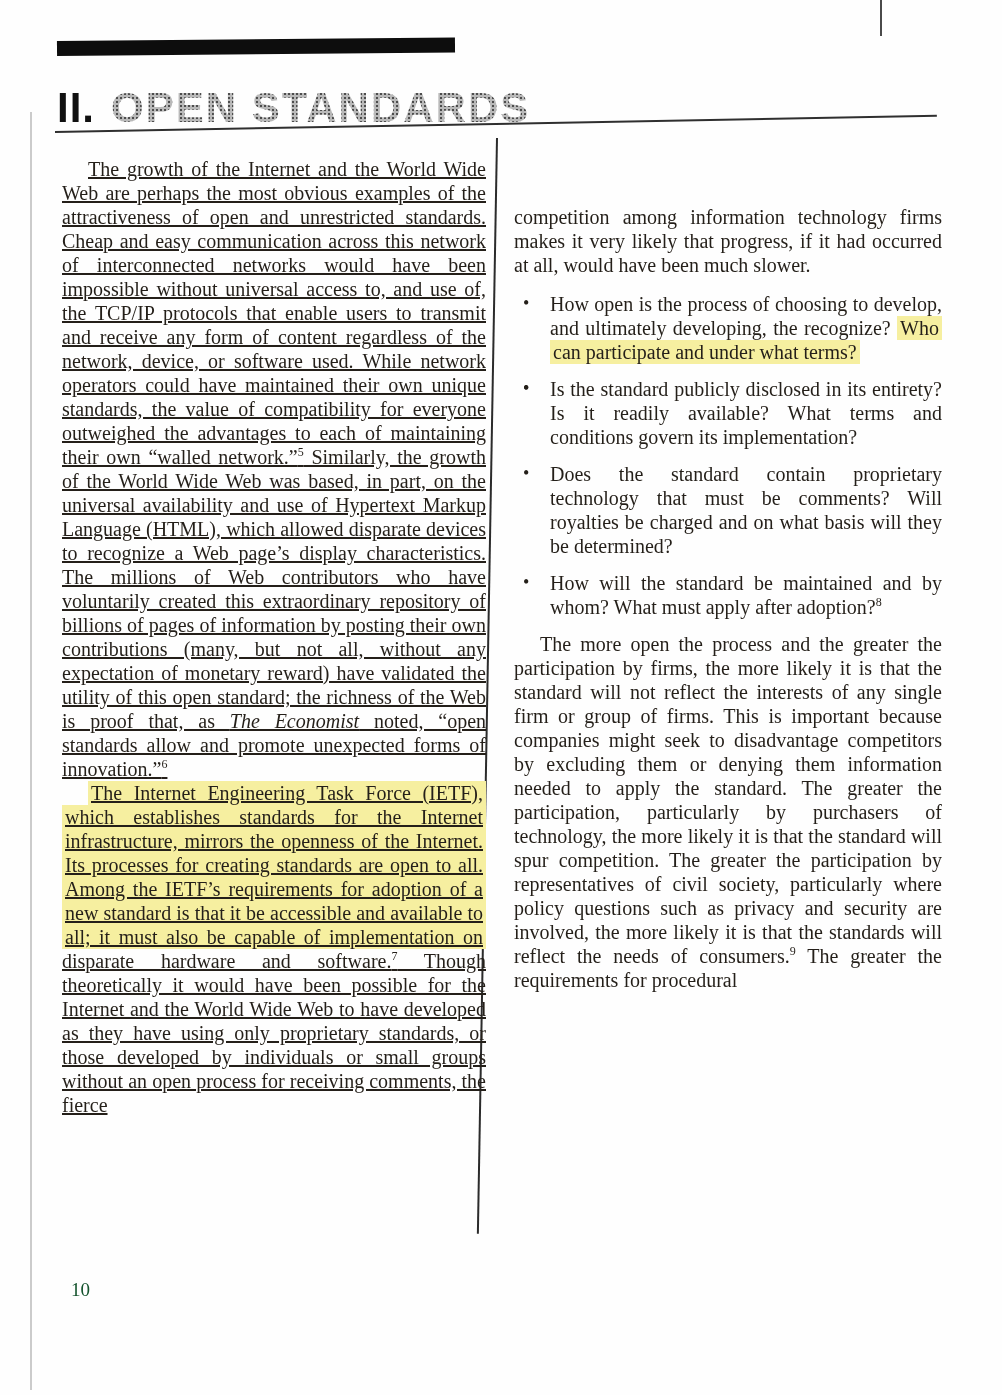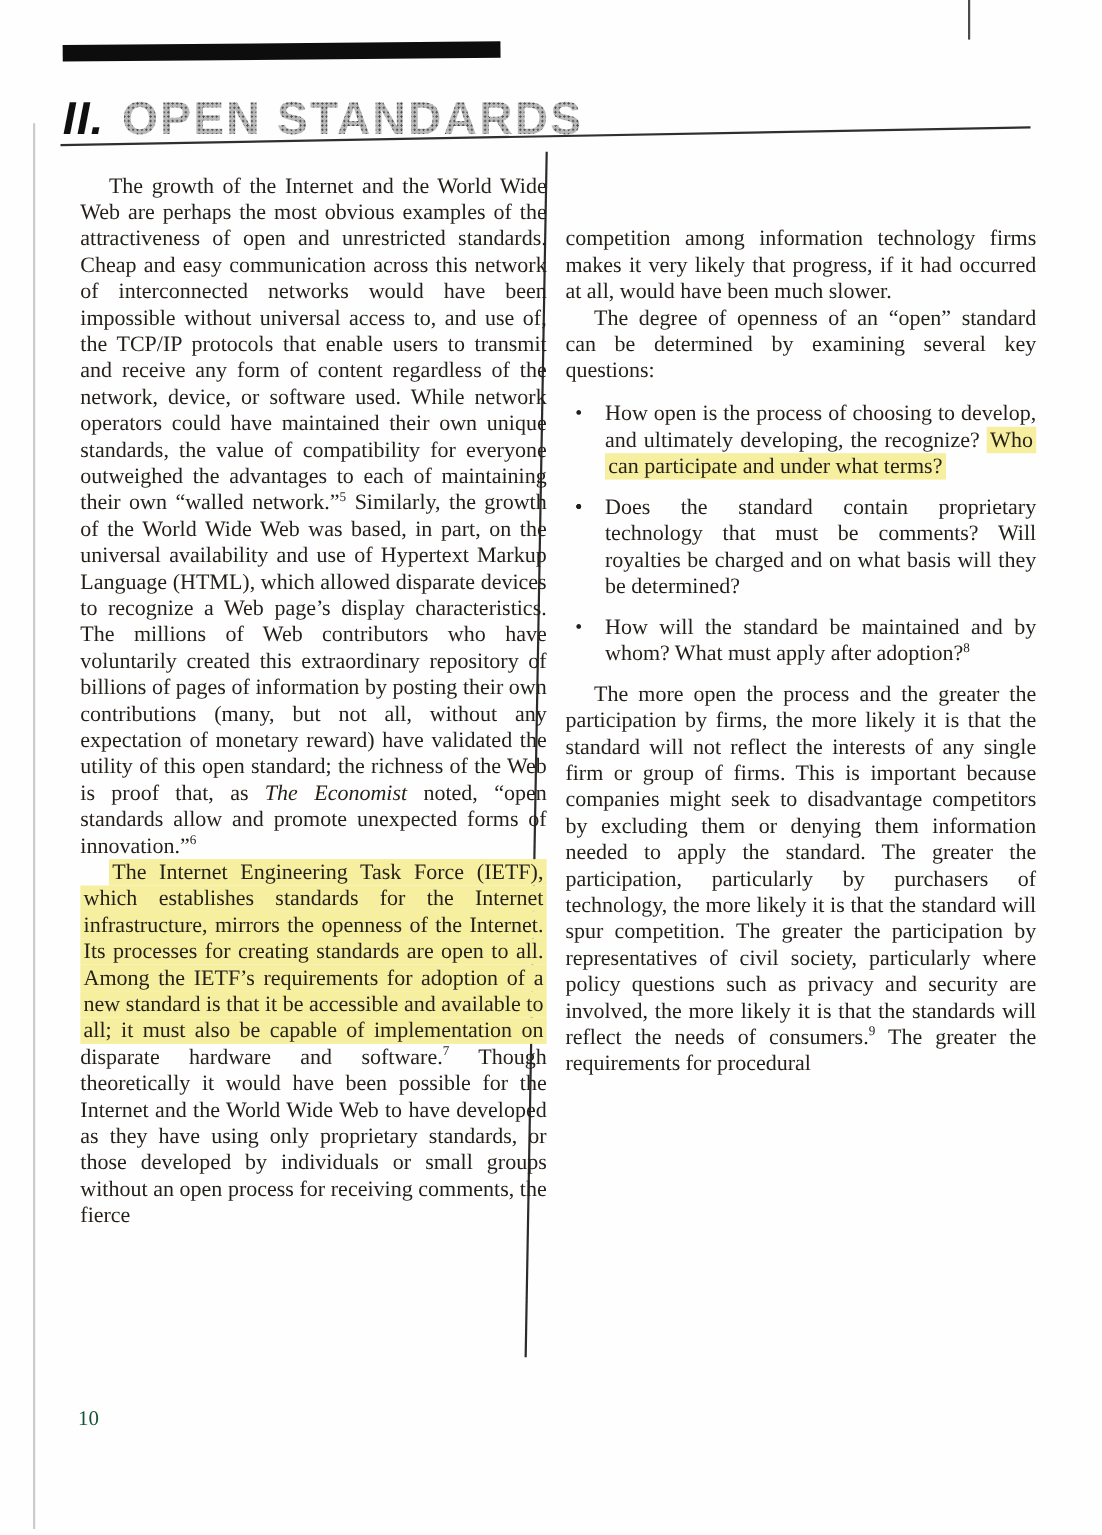--- a/index.html
+++ b/index.html
@@ -12,36 +12,36 @@
   .page{position:absolute;inset:0;}
 
   
   .left-scan-line{position:absolute;left:30px;top:112px;width:2px;height:1278px;background:rgba(110,110,110,.35);}
   .scan-mark{position:absolute;left:880px;top:0;width:2px;height:36px;background:#4a4a4a;}
 
   
   .header-bar{position:absolute;left:57px;top:41px;width:398px;height:15px;background:#0d0d0d;transform:rotate(-0.5deg);transform-origin:left center;}
   .heading{position:absolute;left:57px;top:58px;white-space:nowrap;
     font-family:"Liberation Sans","DejaVu Sans",sans-serif;font-weight:bold;font-size:42px;line-height:44px;}
-  .heading .numeral{color:#101010;letter-spacing:1px;margin-right:16px;font-style:italic;}
+  .heading .numeral{color:#101010;letter-spacing:1px;margin-right:16px;}
   .heading .ht{color:#8f8f8f;letter-spacing:2px;}
   @supports ((-webkit-background-clip:text) or (background-clip:text)){
     .heading .ht{
       background-image:radial-gradient(circle,#4d4d4d 34%,#b9b9b9 36%);
       background-size:4px 4px;
       -webkit-background-clip:text;background-clip:text;
       color:transparent;-webkit-text-fill-color:transparent;
     }
   }
   .top-rule{position:absolute;left:55px;top:131px;width:882px;height:2px;background:#2f2f2f;transform:rotate(-1.05deg);transform-origin:left center;}
 
   
   .col-divider{position:absolute;left:496px;top:138px;width:2px;height:1096px;background:#2b2b2b;transform-origin:top center;transform:rotate(1deg);}
   .col{position:absolute;top:157px;}
-  .col-left{left:73px;width:424px;}
+  .col-left{left:62px;width:424px;text-decoration:underline;}
   .col-right{left:514px;width:428px;margin-top:48px;}
 
   .col p{margin:0;font-size:20px;line-height:24px;text-align:justify;}
   .col p.indent{text-indent:26px;}
   sup{font-size:12px;line-height:0;vertical-align:super;}
   .it{font-style:italic;}
   .hl{
     background:var(--hl,#f6efa0);
     padding:1px 3px;
     -webkit-box-decoration-break:clone;box-decoration-break:clone;
@@ -68,25 +68,24 @@
 
   <div class="top-rule"></div>
   <div class="col-divider"></div>
 
   <div class="col col-left">
       <p class="indent"><span>The growth of the Internet and the World Wide Web are perhaps the most obvious examples of the attractiveness of open and unrestricted standards. Cheap and easy communication across this network of interconnected networks would have been impossible without universal access to, and use of, the TCP/IP protocols that enable users to transmit and receive any form of content regardless of the network, device, or software used. While network operators could have maintained their own unique standards, the value of compatibility for everyone outweighed the advantages to each of maintaining their own “walled network.”</span><sup>5</sup><span> Similarly, the growth of the World Wide Web was based, in part, on the universal availability and use of Hypertext Markup Language (HTML), which allowed disparate devices to recognize a Web page’s display characteristics. The millions of Web contributors who have voluntarily created this extraordinary repository of billions of pages of information by posting their own contributions (many, but not all, without any expectation of monetary reward) have validated the utility of this open standard; the richness of the Web is proof that, as </span><span class="it">The Economist</span><span> noted, “open standards allow and promote unexpected forms of innovation.”</span><sup>6</sup></p>
       <p class="indent"><span class="hl">The Internet Engineering Task Force (IETF), which establishes standards for the Internet infrastructure, mirrors the openness of the Internet. Its processes for creating standards are open to all. Among the IETF’s requirements for adoption of a new standard is that it be accessible and available to all; it must also be capable of implementation on</span><span> disparate hardware and software.</span><sup>7</sup><span> Though theoretically it would have been possible for the Internet and the World Wide Web to have developed as they have using only proprietary standards, or those developed by individuals or small groups without an open process for receiving comments, the fierce</span></p>
     </div>
   <div class="col col-right">
       <p class=""><span>competition among information technology firms makes it very likely that progress, if it had occurred at all, would have been much slower.</span></p>
-      <p class="indent"><span>The degree of openness of an “open” standard can be determined by examining several key questions:</span></p>
       <div class="bullets">
         <div class="bullet-item"><span class="bullet-dot">•</span><span>How open is the process of choosing to develop, and ultimately developing, the recognize? </span><span class="hl">Who can participate and under what terms?</span></div>
         <div class="bullet-item"><span class="bullet-dot">•</span></div>
-        <div class="bullet-item"><span class="bullet-dot">•</span></div>
+        <div class="bullet-item"><span class="bullet-dot">•</span><span>Is the standard publicly disclosed in its entirety? Is it readily available? What terms and conditions govern its implementation?</span></div>
         <div class="bullet-item"><span class="bullet-dot">•</span><span>Does the standard contain proprietary technology that must be comments? Will royalties be charged and on what basis will they be determined?</span></div>
         <div class="bullet-item"><span class="bullet-dot">•</span><span>How will the standard be maintained and by whom? What must apply after adoption?</span><sup>8</sup></div>
       </div>
       <p class="indent"><span>The more open the process and the greater the participation by firms, the more likely it is that the standard will not reflect the interests of any single firm or group of firms. This is important because companies might seek to disadvantage competitors by excluding them or denying them information needed to apply the standard. The greater the participation, particularly by purchasers of technology, the more likely it is that the standard will spur competition. The greater the participation by representatives of civil society, particularly where policy questions such as privacy and security are involved, the more likely it is that the standards will reflect the needs of consumers.</span><sup>9</sup><span> The greater the requirements for procedural</span></p>
     </div>
 
   <div class="page-number">10</div>
 
 </div>
 

